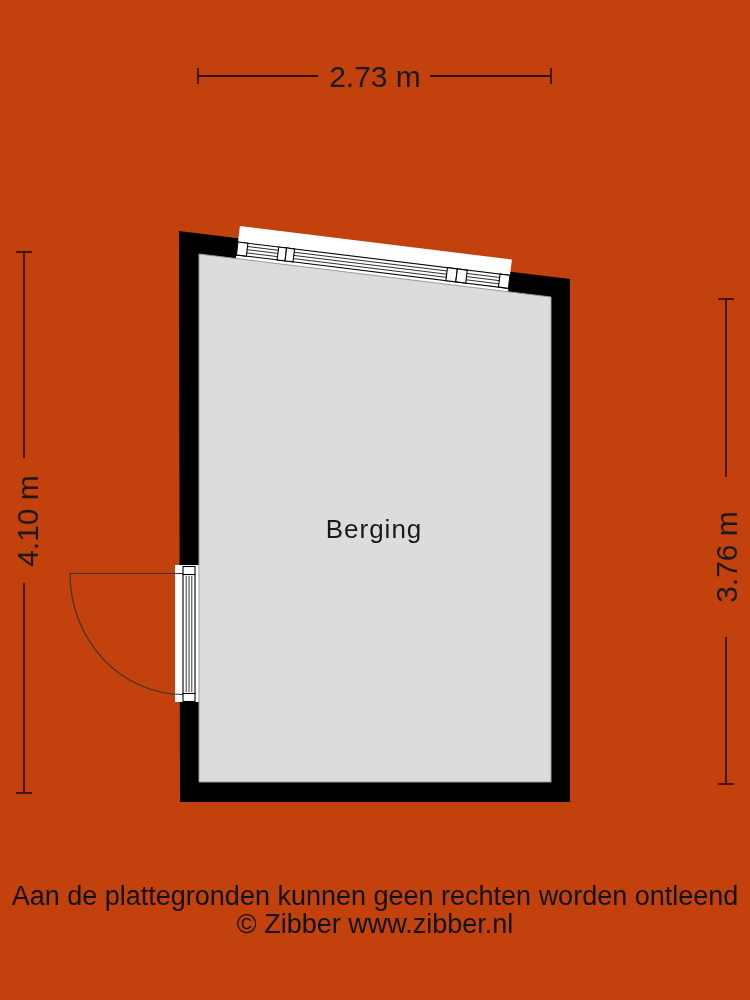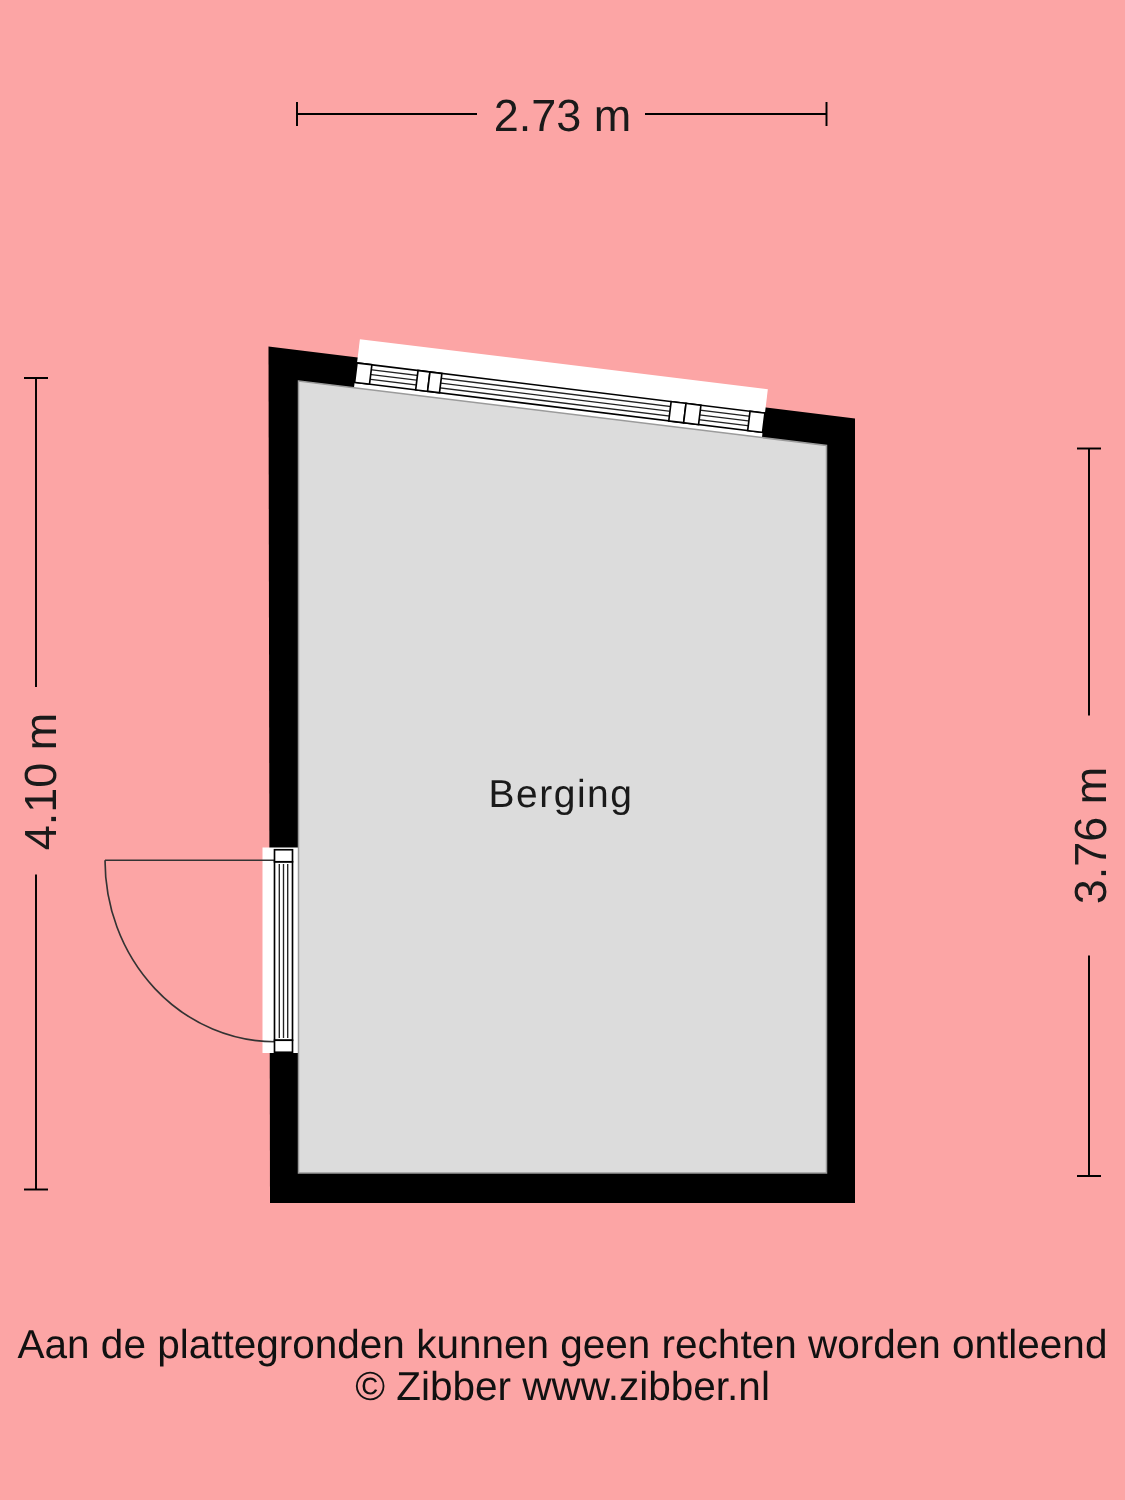--- a/index.html
+++ b/index.html
@@ -1,20 +1,20 @@
 <!DOCTYPE html>
 <html><head>
 <meta charset="utf-8">
 <style>
   html, body { margin: 0; padding: 0; background: #ffffff; }
   .canvas {
     position: relative;
     width: 750px;
     height: 1000px;
-    background: #fca5a5;
+    background: #c2410c;
     overflow: hidden;
     font-family: "Liberation Sans", sans-serif;
   }
   svg { display: block; }
   .dim-line  { stroke: #000000; stroke-width: 1.3; fill: none; }
   .dim-label { font-size: 30px; fill: #1a1a1a; }
   .room-label { font-size: 26px; fill: #1a1a1a; letter-spacing: 1px; }
   .footer-text { font-size: 27px; fill: #111111; }
   .floor { stroke: #9b9b9b; stroke-width: 1; }
   .cutout { fill: #ffffff; stroke: none; }

